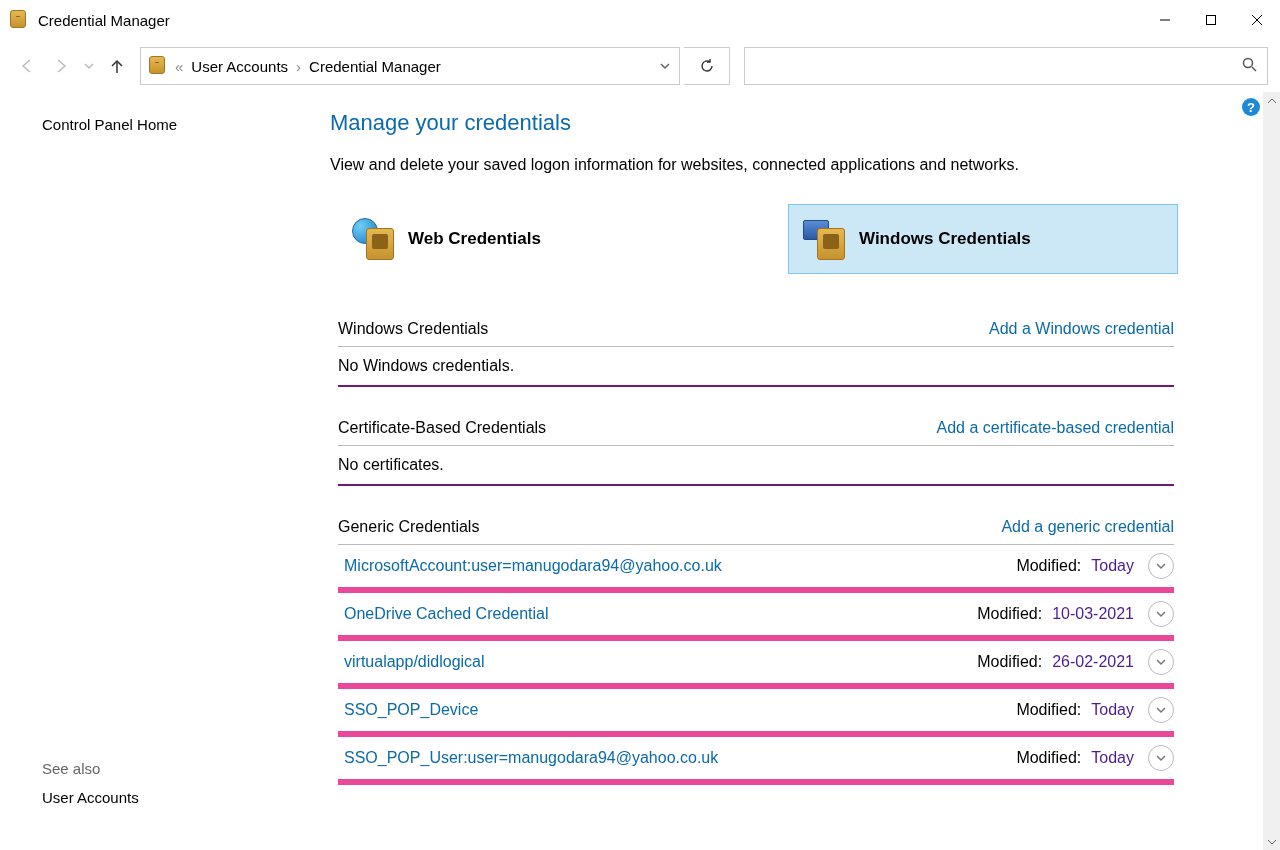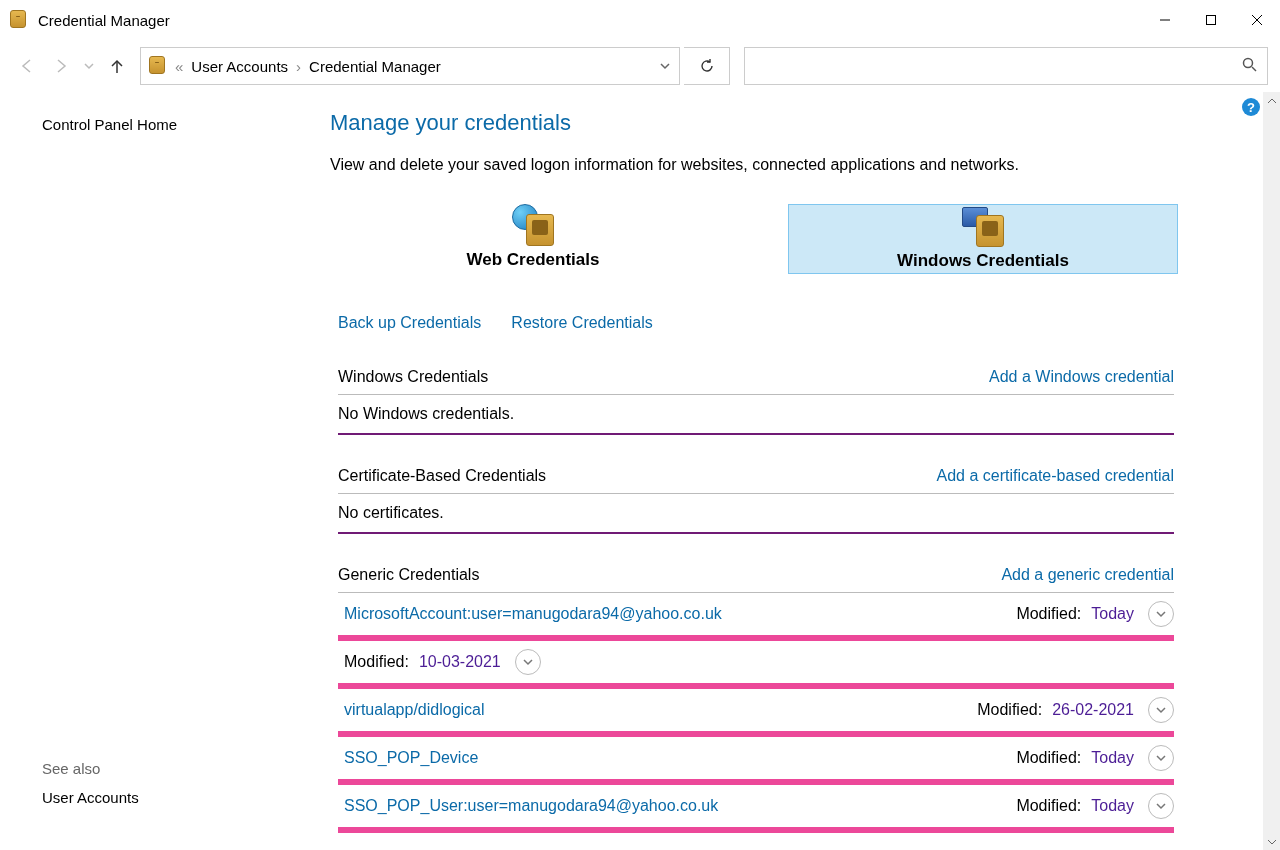--- a/index.html
+++ b/index.html
@@ -27,21 +27,21 @@
   .body { display:flex; height:calc(850px - 40px - 52px); position:relative; }
   .sidebar { width:290px; padding:24px 20px 20px 42px; display:flex; flex-direction:column; }
   .sidebar .link { color:#000; margin-bottom:14px; }
   .sidebar-bottom { margin-top:auto; margin-bottom:10px;}
   .sidebar-bottom .hdr { color:#666; margin-bottom:12px; }
   .content { flex:1; padding:18px 40px 0 40px; overflow:hidden; position:relative;}
   h1.page-title { font-size:22px; font-weight:400; color:#0b6aa8; margin:0 0 20px 0; }
   .page-desc { font-size:16px; margin:0 0 30px 0; }
   
   .tiles { display:flex; gap:60px; margin-bottom:40px; margin-left:8px;}
-  .tile { width:390px; height:70px; display:flex; align-items:center; gap:4px; padding:0 14px;flex-direction:column; }
+  .tile { width:390px; height:70px; display:flex; align-items:center; gap:14px; padding:0 14px; }
   .tile.selected { background:#cce8f7; border:1px solid #7fc6ef; }
   .tile .tlabel { font-weight:600; font-size:17px; }
   .tile-icon { width:42px; height:42px; position:relative; }
   
   .safe { width:28px; height:32px; background:linear-gradient(#e6b850,#c6932f); border:1px solid #a07520; border-radius:3px; position:absolute; bottom:0; right:0; }
   .safe::after{content:""; position:absolute; left:5px; right:5px; top:5px; bottom:10px; background:#8a6218; border-radius:2px;}
   .globe { width:26px; height:26px; border-radius:50%; background:radial-gradient(circle at 30% 30%, #6fcff6, #1a7abe); position:absolute; top:0; left:0; border:1px solid #1a6aa0;}
   .monitor { width:26px; height:20px; background:linear-gradient(#5a8ed6,#2a5aa6); border:1px solid #234a86; border-radius:2px; position:absolute; top:2px; left:0;}
   
   .action-links { margin:0 0 30px 8px; }
@@ -174,24 +174,20 @@
       </div>
       <div class="tile selected">
         <div class="tile-icon">
           <span class="monitor"></span>
             <span class="safe"></span>
         </div>
         <span class="tlabel">Windows Credentials</span>
       </div>
     </div>
 
-    <div class="action-links">
-      <a>Back up Credentials</a>
-      <a>Restore Credentials</a>
-    </div>
 
     <div class="section">
       <div class="sec-head">
         <span>Windows Credentials</span>
         <span class="add">Add a Windows credential</span>
       </div>
       <div class="sec-empty">No Windows credentials.</div>
     </div>
 
     <div class="section">
@@ -212,20 +208,21 @@
             <span class="cred-name">MicrosoftAccount:user=manugodara94@yahoo.co.uk</span>
             <span class="cred-mod-label">Modified:</span>
             <span class="cred-mod-val">Today</span>
             <span class="expand">
               <svg width="12" height="12">
                 <polyline points="2,4 6,8 10,4"></polyline>
               </svg>
             </span>
           </div>
           <div class="cred-row">
+            <span class="cred-name">OneDrive Cached Credential</span>
             <span class="cred-mod-label">Modified:</span>
             <span class="cred-mod-val">10-03-2021</span>
             <span class="expand">
               <svg width="12" height="12">
                 <polyline points="2,4 6,8 10,4"></polyline>
               </svg>
             </span>
           </div>
           <div class="cred-row">
             <span class="cred-name">virtualapp/didlogical</span>

